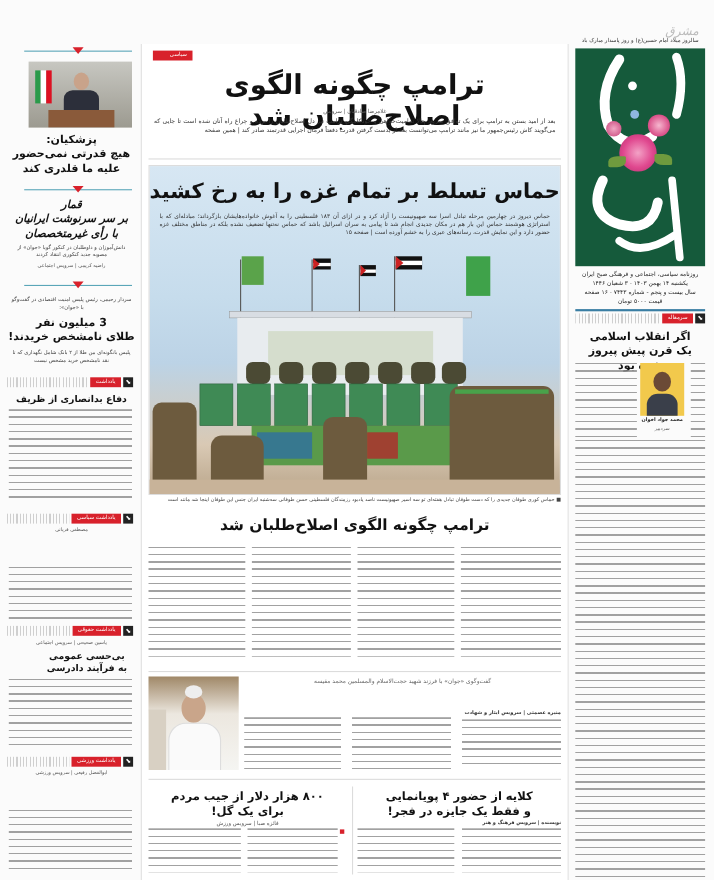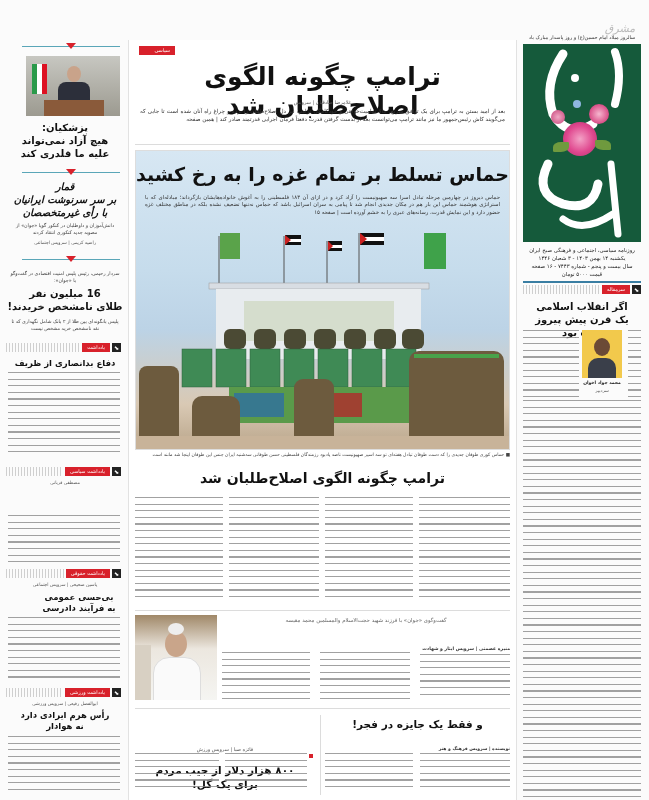--- a/index.html
+++ b/index.html
@@ -182,29 +182,30 @@
     <div style="position:absolute;left:0px;top:30px;width:16px;height:55px;background:#d8d0c3;"></div>
   </div>
   <div class="abs" style="left:222px;top:617px;width:288px;font-size:5.4px;color:#666;text-align:center;">گفت‌وگوی «جوان» با فرزند شهید حجت‌الاسلام والمسلمین محمد مقیسه</div>
   <div class="abs" style="left:420px;top:646px;width:90px;font-size:4.6px;font-weight:bold;color:#333;text-align:right;">منیره عصمتی | سرویس ایثار و شهادت</div>
   <div class="abs lines" style="left:222px;top:652px;width:88px;height:48px;"></div>
   <div class="abs lines" style="left:320px;top:652px;width:90px;height:48px;"></div>
   <div class="abs lines" style="left:420px;top:654px;width:90px;height:46px;"></div>
   <div class="abs divider" style="left:135px;top:708px;width:375px;"></div>
 
   <div class="abs sec-headline" style="left:325px;top:717px;width:185px;font-size:10.5px;line-height:14px;">
+    <div>کلایه از حضور ۴ پویانمایی</div>
     <div>و فقط یک جایزه در فجر!</div>
   </div>
   <div class="abs" style="left:420px;top:746px;width:90px;font-size:4.5px;font-weight:bold;color:#333;text-align:right;">نویسنده | سرویس فرهنگ و هنر</div>
   <div class="abs lines" style="left:325px;top:753px;width:88px;height:40px;"></div>
   <div class="abs lines" style="left:420px;top:753px;width:90px;height:40px;"></div>
 
   <div class="abs vdiv" style="left:320px;top:715px;height:80px;"></div>
 
-  <div class="abs sec-headline" style="left:135px;top:717px;width:180px;font-size:10.5px;line-height:14px;margin-top:46px;">
+  <div class="abs sec-headline" style="left:135px;top:717px;width:180px;font-size:10.5px;line-height:14px;">
     <div>۸۰۰ هزار دلار از جیب مردم</div>
     <div>برای یک گل!</div>
   </div>
   <div class="abs byline" style="left:135px;top:746px;width:180px;">فائزه صبا | سرویس ورزش</div>
   <div class="abs" style="left:309px;top:754px;width:4px;height:4px;background:#d8212b;"></div>
   <div class="abs lines" style="left:135px;top:753px;width:84px;height:40px;"></div>
   <div class="abs lines" style="left:225px;top:753px;width:82px;height:40px;"></div>
 
   <div class="abs teal-rule" style="left:22px;top:46px;width:98px;"></div>
   <div class="abs" style="left:66px;top:43px;">
@@ -214,21 +215,21 @@
   <div class="abs" style="left:26px;top:56px;width:94px;height:60px;background:linear-gradient(180deg,#c7c7c1,#9c9a90);overflow:hidden;">
     <div style="position:absolute;left:6px;top:8px;width:5px;height:30px;background:#2a9a4a;"></div>
     <div style="position:absolute;left:11px;top:8px;width:5px;height:30px;background:#fff;"></div>
     <div style="position:absolute;left:16px;top:8px;width:5px;height:30px;background:#d12;"></div>
     <div style="position:absolute;left:41px;top:10px;width:14px;height:16px;border-radius:50%;background:#c9a38a;"></div>
     <div style="position:absolute;left:32px;top:26px;width:32px;height:22px;border-radius:8px 8px 0 0;background:#2c2f3a;"></div>
     <div style="position:absolute;left:18px;top:44px;width:60px;height:16px;background:#8a5a3a;"></div>
   </div>
   <div class="abs col-head" style="left:6px;top:121px;width:118px;font-size:10px;line-height:13px;">
     <div>پزشکیان:</div>
-    <div>هیچ آزاد نمی‌تواند</div>
+    <div>هیچ قدرتی نمی‌حضور</div>
     <div>علیه ما قلدری کند</div>
   </div>
 
   <div class="abs teal-rule" style="left:22px;top:172px;width:98px;"></div>
   <div class="abs" style="left:66px;top:169px;">
       <div class="tri-marker"></div>
     </div>
   <div class="abs col-head" style="left:6px;top:180px;width:118px;font-size:10px;line-height:13px;font-style:italic;">
     <div>قمار</div>
     <div>بر سر سرنوشت ایرانیان</div>
@@ -236,21 +237,21 @@
   </div>
   <div class="abs" style="left:10px;top:222px;width:110px;font-size:4.8px;line-height:7px;text-align:center;color:#444;">دانش‌آموزان و داوطلبان در کنکور گویا «جوان» از مصوبه جدید کنکوری انتقاد کردند</div>
   <div class="abs" style="left:10px;top:240px;width:110px;font-size:4.5px;text-align:center;color:#555;">راضیه کریمی | سرویس اجتماعی</div>
 
   <div class="abs teal-rule" style="left:22px;top:259px;width:98px;"></div>
   <div class="abs" style="left:66px;top:256px;">
       <div class="tri-marker"></div>
     </div>
   <div class="abs" style="left:10px;top:270px;width:110px;font-size:4.8px;line-height:7px;text-align:center;color:#444;">سردار رحیمی، رئیس پلیس امنیت اقتصادی در گفت‌وگو با «جوان»:</div>
   <div class="abs col-head" style="left:6px;top:287px;width:118px;font-size:10px;line-height:13px;">
-    <div>16 میلیون نفر</div>
+    <div>3 میلیون نفر</div>
     <div>طلای نامشخص خریدند!</div>
   </div>
   <div class="abs" style="left:10px;top:318px;width:110px;font-size:4.8px;line-height:7px;text-align:center;color:#444;">پلیس بانگونه‌ای بین طلا از ۲ بانک شامل نگهداری که تا نقد نامشخص خرید مشخص نیست</div>
 
   <div class="abs section-tag" style="left:6px;top:343px;width:115px;">
     <span class="sq">⬊</span>
     <span class="bar">یادداشت</span>
     <span class="hatch"></span>
   </div>
   <div class="abs col-head" style="left:6px;top:358px;width:118px;font-size:8.5px;">دفاع بدانصاری از ظریف</div>
@@ -275,19 +276,15 @@
     <div>به فرآیند دادرسی</div>
   </div>
   <div class="abs lines" style="left:8px;top:617px;width:112px;height:62px;"></div>
 
   <div class="abs section-tag" style="left:6px;top:688px;width:115px;">
     <span class="sq">⬊</span>
     <span class="bar">یادداشت ورزشی</span>
     <span class="hatch"></span>
   </div>
   <div class="abs" style="left:6px;top:701px;width:118px;font-size:4.5px;text-align:center;color:#555;">ابوالفضل رفیعی | سرویس ورزشی</div>
-  <div class="abs col-head" style="left:6px;top:710px;width:118px;font-size:8.5px;line-height:11px;">
-    <div>رأس هرم ایرادی دارد</div>
-    <div>نه هوادار</div>
-  </div>
   <div class="abs lines" style="left:8px;top:736px;width:112px;height:56px;"></div>
 
 </div>
 
 </body></html>

